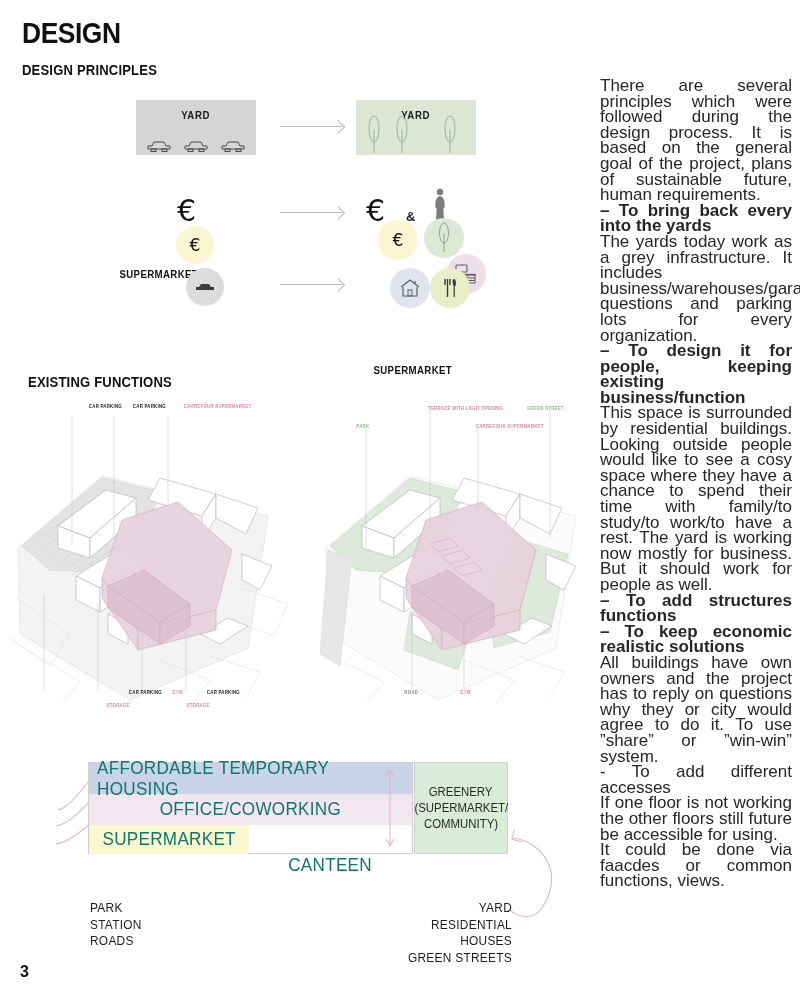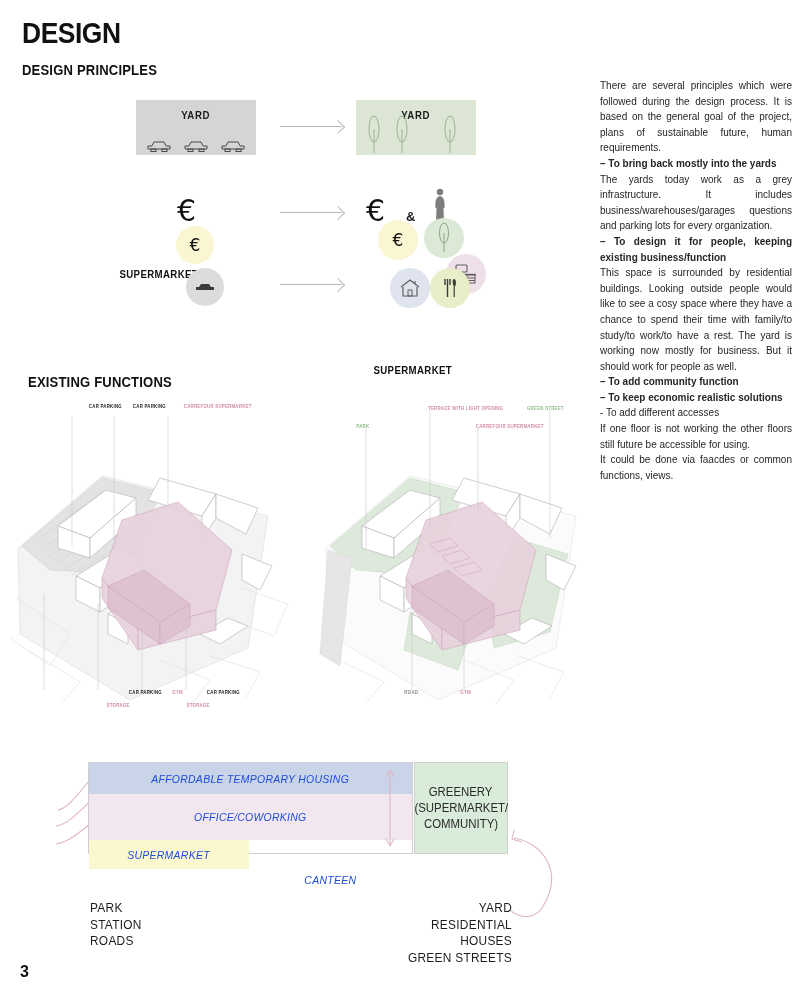--- a/index.html
+++ b/index.html
@@ -20,21 +20,21 @@
   .section-head{
     position:absolute;font-size:14.5px;font-weight:bold;letter-spacing:.2px;
     transform:scaleX(.9);transform-origin:left center;color:#111;
   }
   #principles-head{left:22px;top:62px;}
   #existing-head{left:28px;top:374px;}
 
   
   #text-column{
     position:absolute;left:600px;top:78px;width:192px;
-    font-size:10px;line-height:15.6px;text-align:justify;
+    font-size:17px;line-height:15.6px;text-align:justify;
     color:#262626;
   }
   #text-column p{margin:0;}
   #text-column p.bold{font-weight:bold;text-align:justify;}
   #text-column p.plain{text-align:justify;}
 
   
   #principles{position:absolute;left:0;top:92px;width:580px;height:255px;}
 
   .yard-box{
@@ -84,25 +84,25 @@
   .lab-black{color:#1d1d1d;}
   .lab-pink{color:#d48aa5;}
   .lab-green{color:#8fbf8a;}
   .lab-grey{color:#8a8a8a;}
 
   
   #program{position:absolute;left:88px;top:762px;width:430px;height:92px;}
   #bars{position:absolute;left:0;top:0;width:325px;height:92px;
     border:1px solid #cfcfcf;box-sizing:border-box;}
   .bar{display:flex;align-items:center;justify-content:center;
-    box-sizing:border-box;font-size:11px;letter-spacing:.3px;
-    transform:none;color:#1d4ed8;font-style:italic;}
+    box-sizing:border-box;font-size:18px;letter-spacing:.3px;
+    transform:none;color:#0f766e;}
   .bar span{transform:scaleX(.95);}
   #bar-housing{height:31px;background:#c9d4e8;}
-  #bar-office{height:46px;background:#f2e7ee;}
+  #bar-office{height:31px;background:#f2e7ee;}
   #bar-bottom{height:29px;display:flex;}
   #bar-supermarket{flex:0 0 160px;background:#fbf7cf;display:flex;
     align-items:center;justify-content:center;}
   #bar-canteen{flex:1;background:#eef3d9;display:flex;
     align-items:center;justify-content:center;margin-top:40px;}
   #greenery{position:absolute;left:326px;top:0;width:94px;height:92px;
     background:#d8ecd9;border:1px solid #cfcfcf;box-sizing:border-box;
     display:flex;flex-direction:column;align-items:center;justify-content:center;
     font-size:12px;line-height:16px;text-align:center;color:#2a2a2a;}
   #greenery span{display:block;transform:scaleX(.95);}
@@ -375,26 +375,27 @@
     <div class="axo-label lab-pink" style="left:108px;top:8px;">TERRACE WITH LIGHT OPENING</div>
     <div class="axo-label lab-green" style="left:208px;top:8px;">GREEN STREET</div>
     <div class="axo-label lab-pink" style="left:156px;top:26px;">CARREFOUR SUPERMARKET</div>
 
     <div class="axo-label lab-grey" style="left:86px;top:292px;">ROAD</div>
     <div class="axo-label lab-pink" style="left:142px;top:292px;">GYM</div>
   </div>
 
   <div id="text-column">
     <p class="plain">There are several principles which were followed during the design process. It is based on the general goal of the project, plans of sustainable future, human requirements.</p>
-    <p class="bold">– To bring back mostly into the yards</p>
+    <p class="bold">– To bring back every into the yards</p>
     <p class="plain">The yards today work as a grey infrastructure. It includes business/warehouses/garages questions and parking lots for every organization.</p>
     <p class="bold">– To design it for people, keeping existing business/function</p>
     <p class="plain">This space is surrounded by residential buildings. Looking outside people would like to see a cosy space where they have a chance to spend their time with family/to study/to work/to have a rest. The yard is working now mostly for business. But it should work for people as well.</p>
-    <p class="bold">– To add community function</p>
+    <p class="bold">– To add structures functions</p>
     <p class="bold">– To keep economic realistic solutions</p>
+    <p class="plain">All buildings have own owners and the project has to reply on questions why they or city would agree to do it. To use ”share” or ”win-win” system.</p>
     <p class="plain">- To add different accesses</p>
     <p class="plain">If one floor is not working the other floors still future be accessible for using.</p>
     <p class="plain">It could be done via faacdes or common functions, views.</p>
   </div>
 
   <svg id="arrows-left" viewBox="0 0 48 120">
     <g fill="none" stroke="#e0b6c2" stroke-width="1.1">
       <path d="M2,58 C14,56 26,36 44,16"></path>
       <path d="M36,16 L44,15 L43,24"></path>
       <path d="M0,74 C14,72 26,56 44,40"></path>

